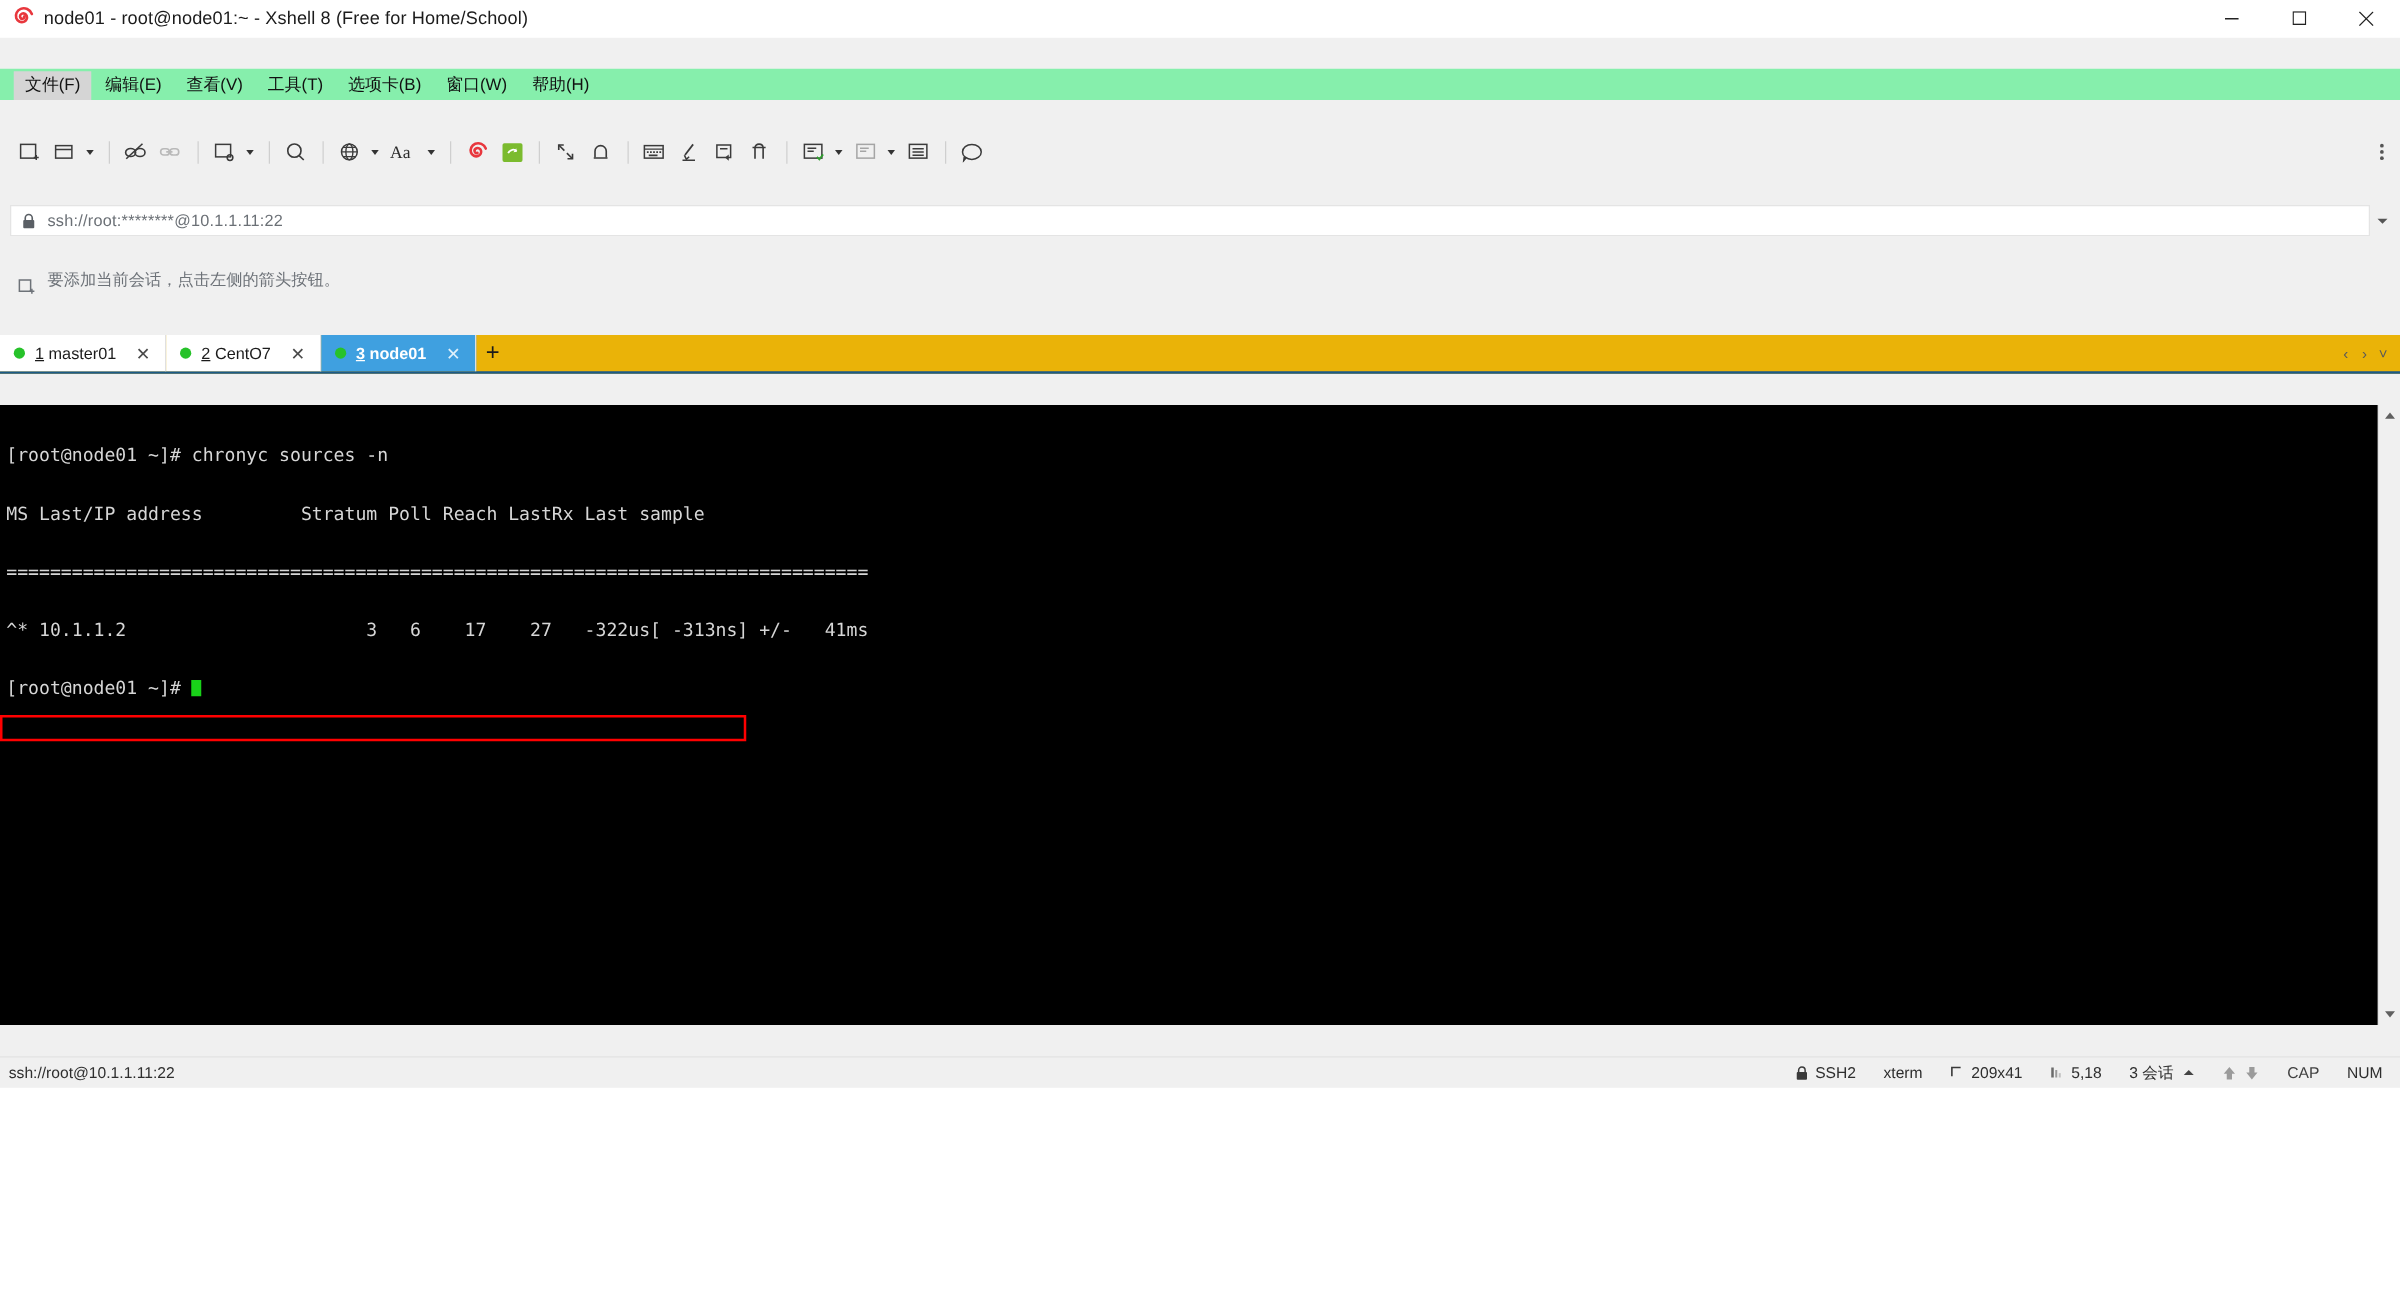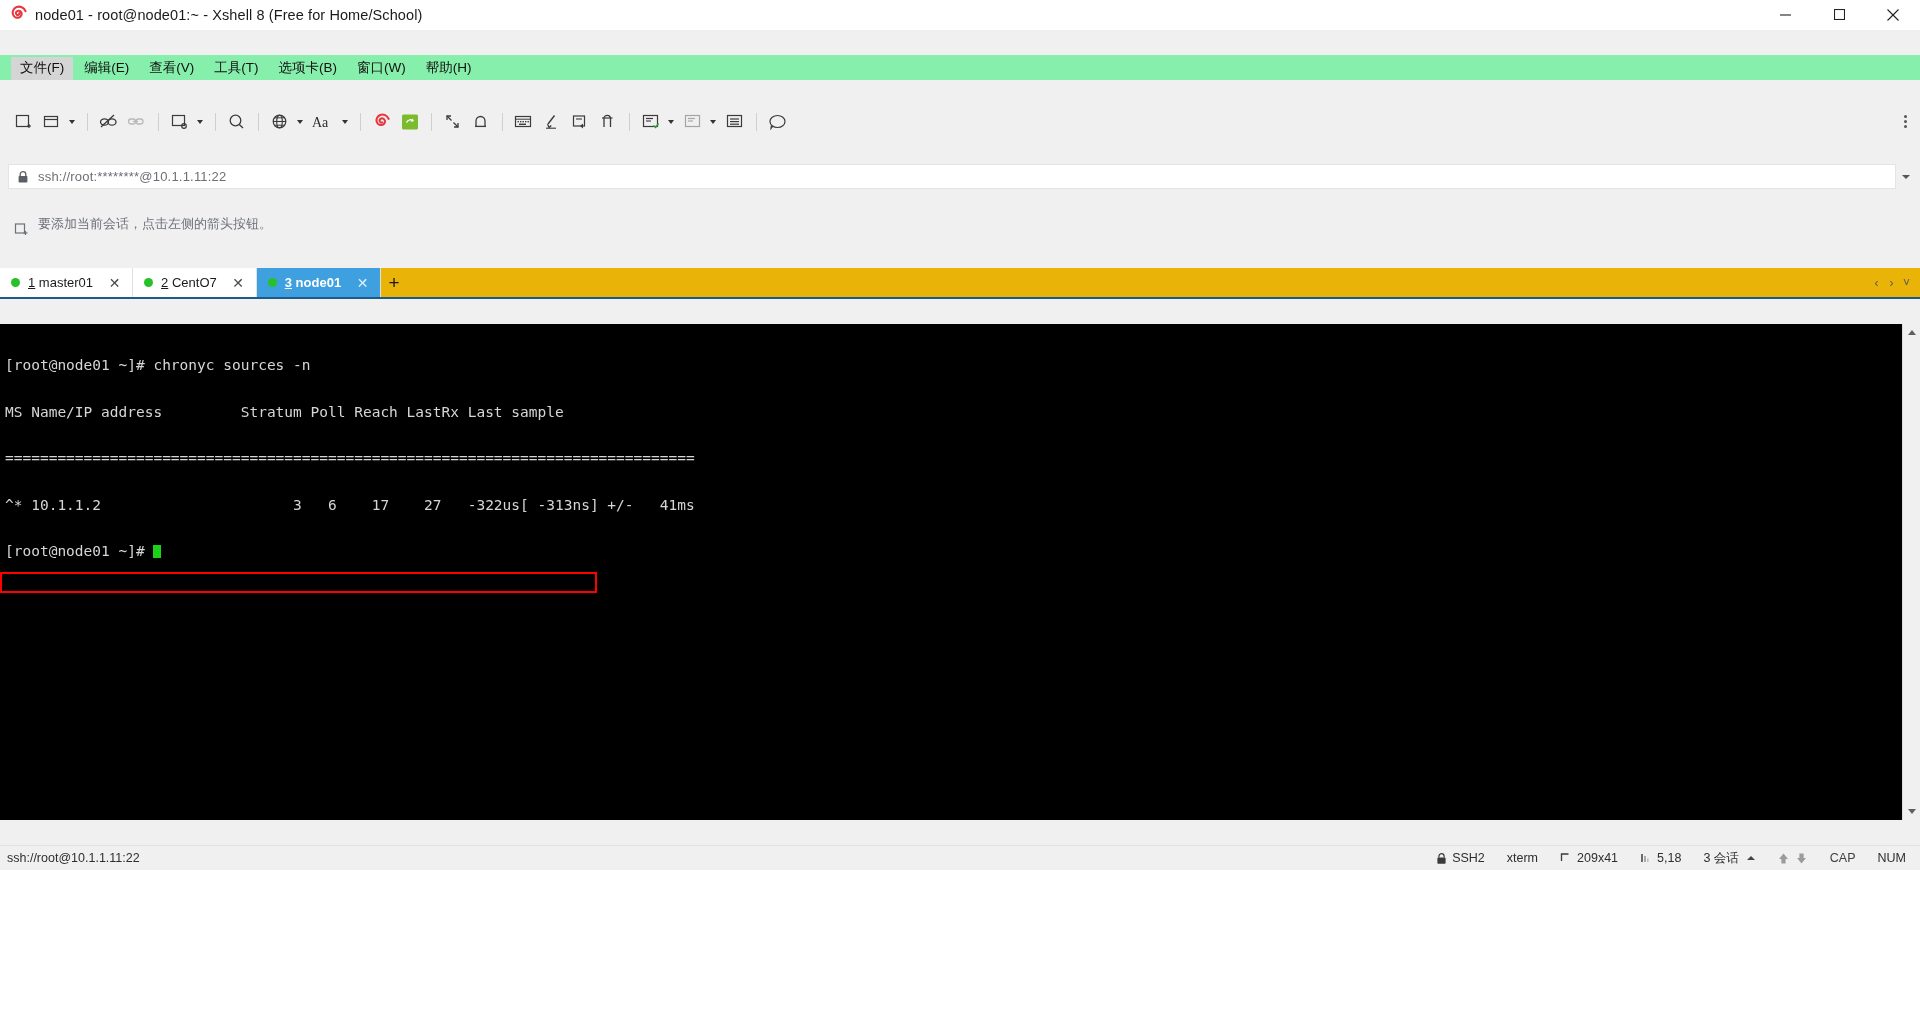--- a/index.html
+++ b/index.html
@@ -535,21 +535,21 @@
     <div class="tabnav">
       <span>‹</span>
       <span>›</span>
       <span>˅</span>
     </div>
   </div>
 
   <div class="termwrap">
     <div class="term">
       <div class="line">[root@node01 ~]# chronyc sources -n</div>
-      <div class="line">MS Name/IP address         Stratum Poll Reach LastRx Last sample</div>
+      <div class="line">MS Last/IP address         Stratum Poll Reach LastRx Last sample</div>
       <div class="line">===============================================================================</div>
       <div class="line">^* 10.1.1.2                      3   6    17    27   -322us[ -313ns] +/-   41ms</div>
       <div class="line"><span>[root@node01 ~]# </span><span class="cursor"></span></div>
       <div class="redbox"></div>
     </div>
     <div class="vscroll">
       <div class="vs-btn up">
           <i></i>
         </div>
       <div class="vs-track"></div>

